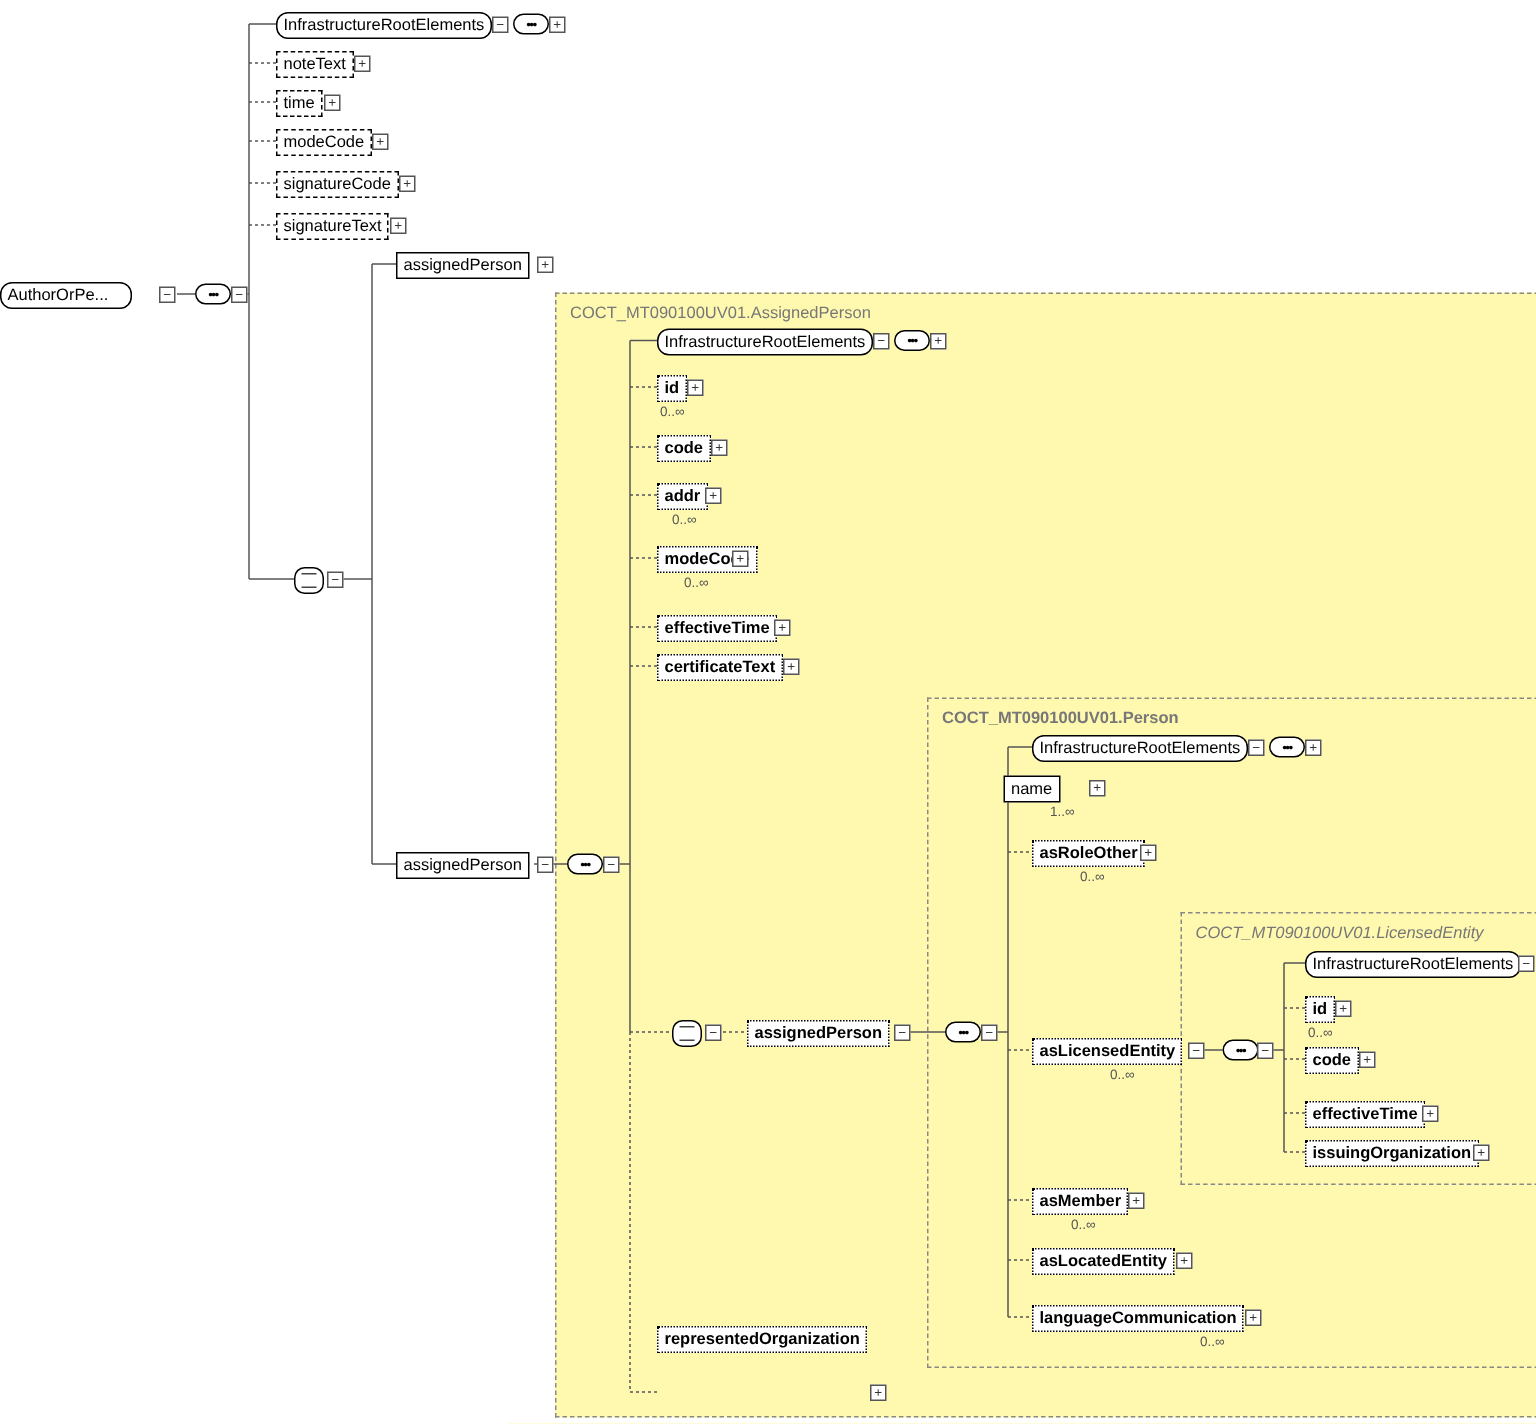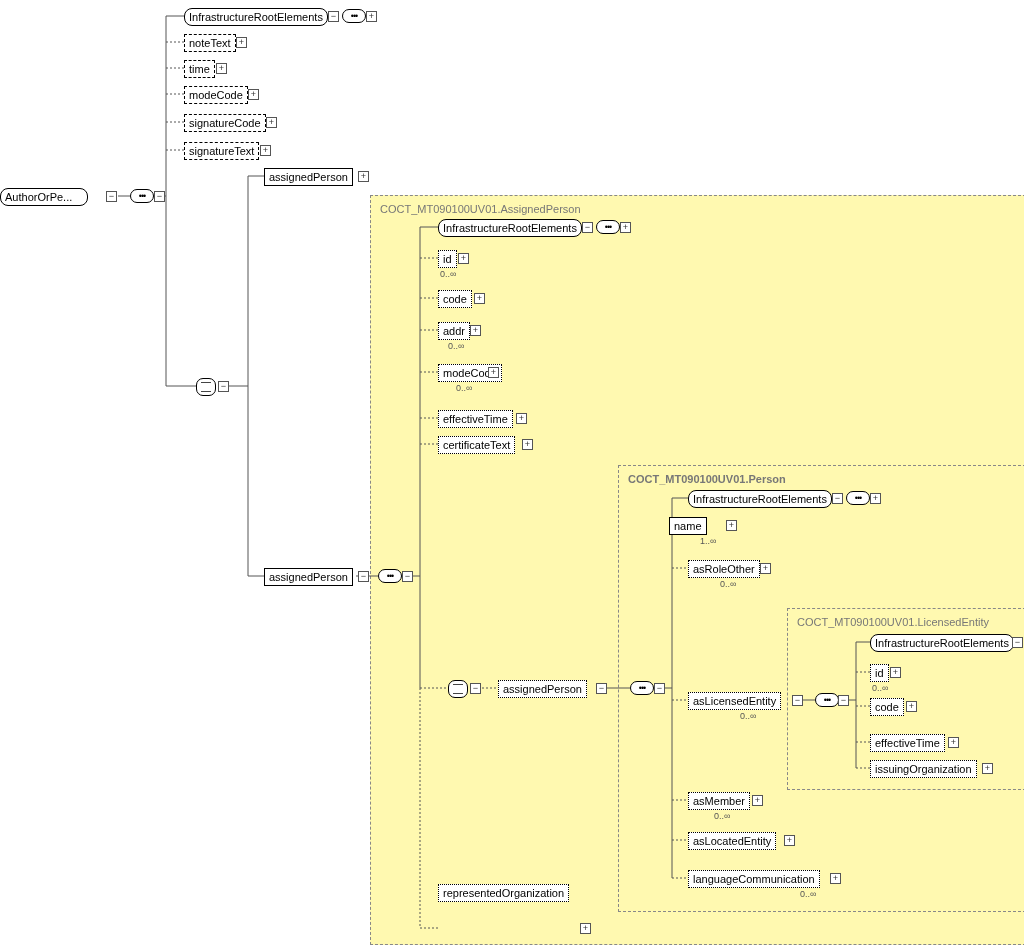--- a/index.html
+++ b/index.html
@@ -24,20 +24,21 @@
     font-size: 11px;
   }
   .node.rounded {
     border-radius: 8px;
   }
   .node.dashed {
     border-style: dashed;
   }
   .node.dotted {
     border-style: dotted;
+    font-weight: bold;
   }
   .expand {
     position: absolute;
     width: 9px;
     height: 9px;
     border: 1px solid #555;
     background: #fff;
     font-size: 9px;
     line-height: 9px;
     text-align: center;
@@ -108,21 +109,21 @@
 </style>
 </head>
 <body>
 
 <div class="region" style="left:370px; top:195px; width:654px; height:748px;"></div>
 <div class="region" style="left:618px; top:465px; width:406px; height:445px; background:#FFF9B0;"></div>
 <div class="region" style="left:787px; top:608px; width:237px; height:180px; background:#FFF9B0;"></div>
 
 <div class="region-title" style="left:380px; top:203px;">COCT_MT090100UV01.AssignedPerson</div>
 <div class="region-title" style="left:628px; top:473px;font-weight:bold;">COCT_MT090100UV01.Person</div>
-<div class="region-title" style="left:797px; top:616px;">COCT_MT090100UV01.LicensedEntity</div>
+<div class="region-title" style="left:797px; top:616px;font-style:italic;">COCT_MT090100UV01.LicensedEntity</div>
 
 <svg class="lines">
 
   <line class="solid" x1="118" y1="196" x2="130" y2="196"></line>
   <line class="solid" x1="152" y1="196" x2="166" y2="196"></line>
 
   <line class="solid" x1="166" y1="16" x2="166" y2="196"></line>
 
   <line class="solid" x1="166" y1="16" x2="184" y2="16"></line>
   <line class="dotted" x1="166" y1="42" x2="184" y2="42"></line>

